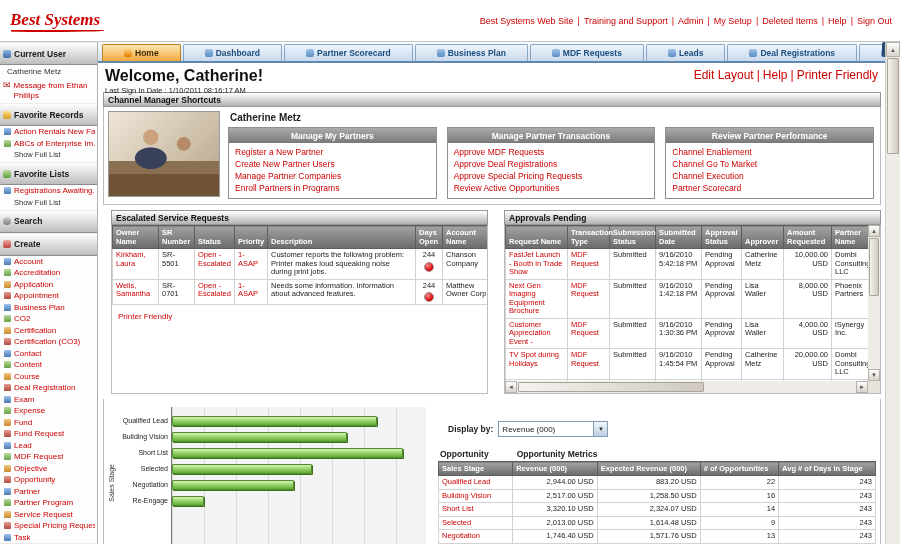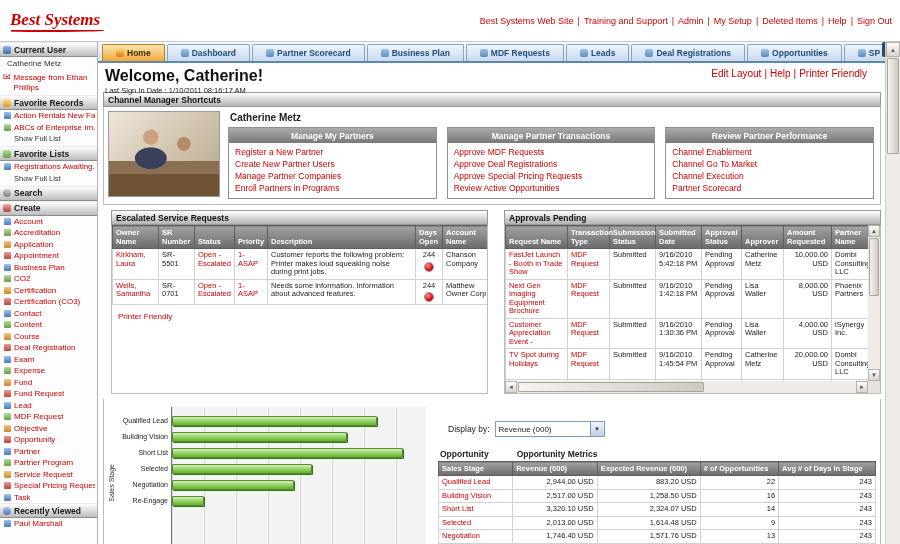--- a/index.html
+++ b/index.html
@@ -17,21 +17,21 @@
   .tb-links { font-size:9px; }
   .tb-link { color:#c00; cursor:pointer; }
   .tb-link:not(:first-of-type)::before { content:"|"; color:#c00; margin:0 4px; }
 
   
   .layout { display:flex; height:518px; }
 
   
   .sidebar { width:98px; min-width:98px; border-right:1px solid #b1b1b1; background:#fdfdfd;
              overflow:hidden; }
-  .sb-bar { height:15px; background:linear-gradient(#fefefe,#bdbdbd); border-top:1px solid #ececec;
+  .sb-bar { height:23px; background:linear-gradient(#fefefe,#bdbdbd); border-top:1px solid #ececec;
             border-bottom:1px solid #8d8d8d; display:flex; align-items:center; gap:3px;
             padding:0 3px; font-size:8.5px; font-weight:bold; color:#1a1a1a; cursor:pointer; }
   .sb-ic { width:8px; height:8px; border-radius:2px; flex:none; }
   .ic-user   { background:linear-gradient(#8fb7e6,#3a6ea5); }
   .ic-star   { background:linear-gradient(#ffe08a,#d79a1e); }
   .ic-list   { background:linear-gradient(#b7dca1,#5f9e3c); }
   .ic-search { background:linear-gradient(#cfcfcf,#7c7c7c); border-radius:50%; }
   .ic-plus   { background:linear-gradient(#f0a9a3,#b8423a); }
   .ic-clock  { background:linear-gradient(#a9c7f0,#4a74b8); border-radius:50%; }
   .sb-user { padding:2px 4px 3px 7px; font-size:8px; color:#333; }
@@ -47,38 +47,38 @@
   .sb-item:nth-of-type(4n)   .dot { background:linear-gradient(#e89b94,#b04a40); }
   .sb-more { padding:1px 4px 3px 14px; font-size:7.5px; color:#333; cursor:pointer; }
   .sb-item-label { white-space:nowrap; overflow:hidden; }
 
   
   .main { flex:1; position:relative; background:#fff; overflow:hidden; }
 
   .tabstrip { height:21px; background:linear-gradient(#f7fafd,#d3e0ef); border-bottom:2px solid #5f87b0;
               display:flex; align-items:flex-end; padding:2px 20px 0 4px; position:relative; }
   .tabs-host { display:flex; gap:2px; align-items:flex-end; }
-  .tab { height:17px; display:flex; align-items:center; gap:3px; padding:0 13px;
+  .tab { height:17px; display:flex; align-items:center; gap:3px; padding:0 21px;
          background:linear-gradient(#eef4fb,#c8daee); border:1px solid #87a5c6; border-bottom:none;
          border-radius:2px 2px 0 0; font-size:8.5px; font-weight:bold; color:#1d4e7e;
          cursor:pointer; white-space:nowrap; }
   .tabs-host .tab:first-of-type { background:linear-gradient(#fde6b2,#f2a93c); border-color:#b97f23; color:#402d00; }
   .tab-ic { width:8px; height:8px; border-radius:2px; background:linear-gradient(#9fc2e8,#5a8cc0); }
   .tabs-host .tab:first-of-type .tab-ic { background:linear-gradient(#ffd27a,#e07b00); }
   .tab-more { position:absolute; right:3px; bottom:4px; width:15px; height:15px; background:#27496f;
               color:#fff; font-size:7px; display:flex; align-items:center; justify-content:center;
               cursor:pointer; border-radius:2px; }
 
   .content { position:absolute; top:21px; left:0; right:15px; bottom:0; background:#fff;
              padding:3px 4px 0 5px; overflow:hidden; }
 
   .welcome { position:relative; padding:1px 2px 4px; height:26px; }
   .welcome .w-title { font-size:16px; font-weight:bold; color:#111; }
   .welcome .w-sub { font-size:7.5px; margin-top:1px; color:#222; }
-  .welcome-links { position:absolute; top:2px; right:14px; font-size:10px; }
+  .welcome-links { position:absolute; top:2px; right:3px; font-size:12px; }
   .w-link { color:#c00; cursor:pointer; }
   .w-link:not(:first-of-type)::before { content:"|"; color:#c00; margin:0 3px; }
 
   .sec-bar { height:15px; background:linear-gradient(#ffffff,#b3b3b3); border:1px solid #979797;
              display:flex; align-items:center; padding:0 4px; font-size:8.5px; font-weight:bold; color:#111; }
   .panel-body { background:#fff; border:1px solid #bcbcbc; border-top:none; }
 
   
   .sc-body { height:98px; display:flex; gap:8px; padding:4px 6px 6px 4px; }
   .photo { width:112px; height:86px; border:1px solid #9a9a9a; flex:none;
@@ -152,21 +152,21 @@
   .chart-labels div { height:16px; line-height:16px; white-space:nowrap; }
   .chart-plot { flex:1; border-left:1px solid #777; border-bottom:1px solid #777; padding-top:6px;
                 background-color:#f3f3f3;
                 background-image:repeating-linear-gradient(90deg,#dcdcdc 0 1px,rgba(0,0,0,0) 1px 32px); }
   .bar-row { height:16px; display:flex; align-items:center; }
   .bar { height:10px; background:linear-gradient(#d6f0bc,#8ed05f 55%,#62aa35);
          border:1px solid #4e8d2a; border-radius:1px; box-shadow:1px 1px 0 #3f7020; }
 
   .pipe-right { flex:1; padding-top:14px; min-width:0; }
   .display-row { display:flex; align-items:center; gap:5px; margin-left:10px; }
-  .display-row .lbl { font-size:8.5px; font-weight:normal; }
+  .display-row .lbl { font-size:8.5px; font-weight:bold; }
   .fselect { width:110px; height:16px; border:1px solid #7f9db9; background:#fff; display:flex;
              align-items:center; justify-content:space-between; font-size:8px; padding-left:3px;
              cursor:pointer; }
   .fselect .fs-btn { width:14px; height:100%; background:linear-gradient(#f2f6fb,#c0cfe4);
                      border-left:1px solid #7f9db9; font-size:6px; display:flex; align-items:center;
                      justify-content:center; color:#333; }
   .metrics { margin-top:12px; }
   .metrics-tabs { display:flex; gap:28px; font-size:8.5px; font-weight:bold; margin:0 0 2px 2px; }
   .metrics-tabs span { cursor:pointer; }
 </style>

